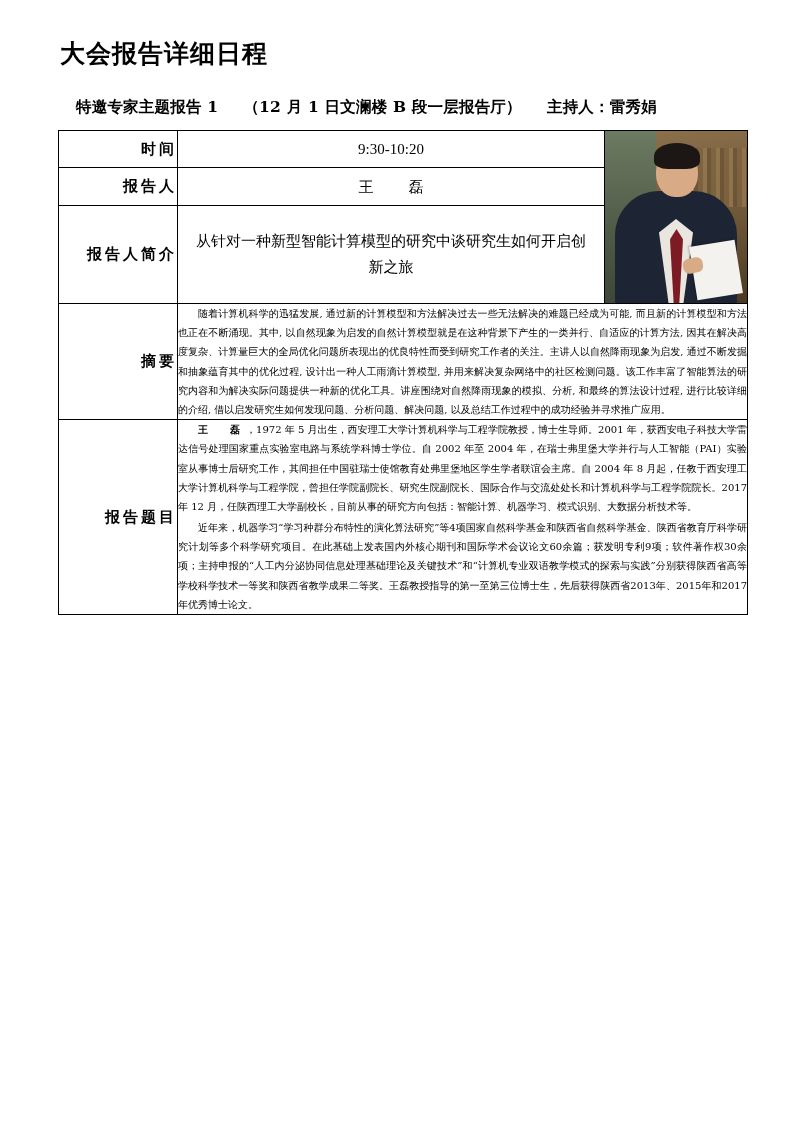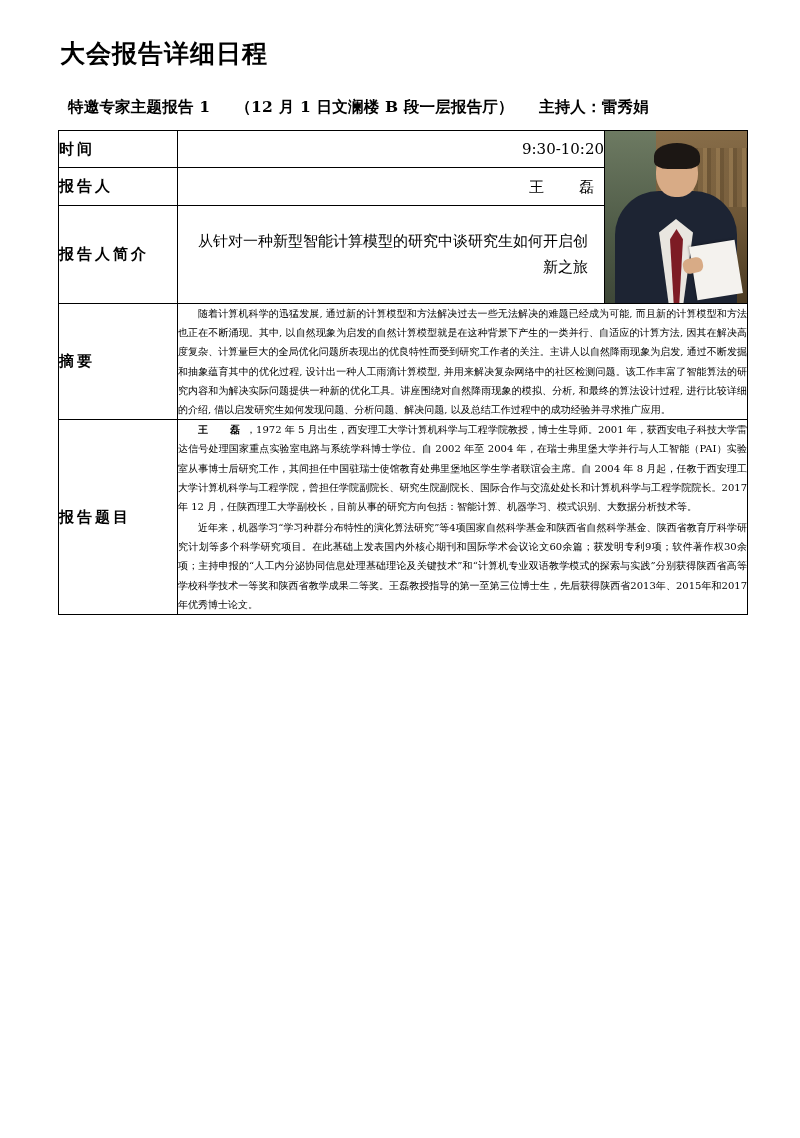--- a/index.html
+++ b/index.html
@@ -23,21 +23,21 @@
   }
   .doc-title {
     font-size: 25px;
     font-weight: bold;
     letter-spacing: 1px;
     margin: 0 0 0 4px;
     padding-top: 8px;
     line-height: 1.4;
   }
   .session-line {
-    margin: 26px 0 12px 12px;
+    margin: 26px 0 12px 20px;
     font-size: 15.5px;
     font-weight: bold;
     letter-spacing: 0.2px;
     white-space: nowrap;
   }
   .session-line .gap {
     display: inline-block;
     width: 14px;
   }
   table.agenda {
@@ -46,31 +46,32 @@
     table-layout: fixed;
     margin-left: 2px;
   }
   table.agenda td {
     border: 1px solid #000000;
     vertical-align: middle;
     padding: 0;
   }
   .lbl {
     width: 118px;
-    text-align: left;
+    text-align: right;
     font-size: 15px;
     font-weight: bold;
     letter-spacing: 3px;
     padding: 10px 2px;
   }
   .val-center {
-    text-align: right;
+    text-align: center;
     font-size: 15px;
     padding: 10px 6px;
     line-height: 1.6;
+    font-family: Liberation Serif, serif;
   }
   .val-center.title-cell {
     line-height: 1.75;
     padding: 6px 16px;
   }
   .name-cell {
     letter-spacing: 10px;
     text-indent: 10px;
   }
   .photo-cell {

